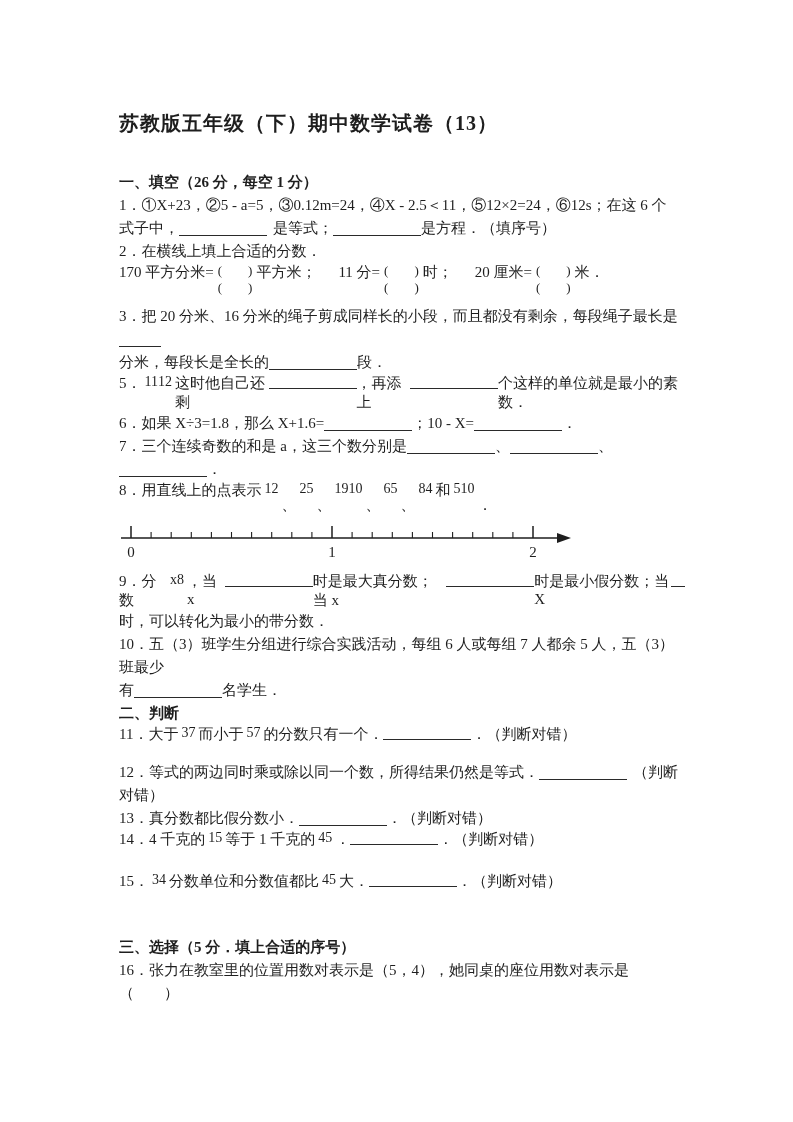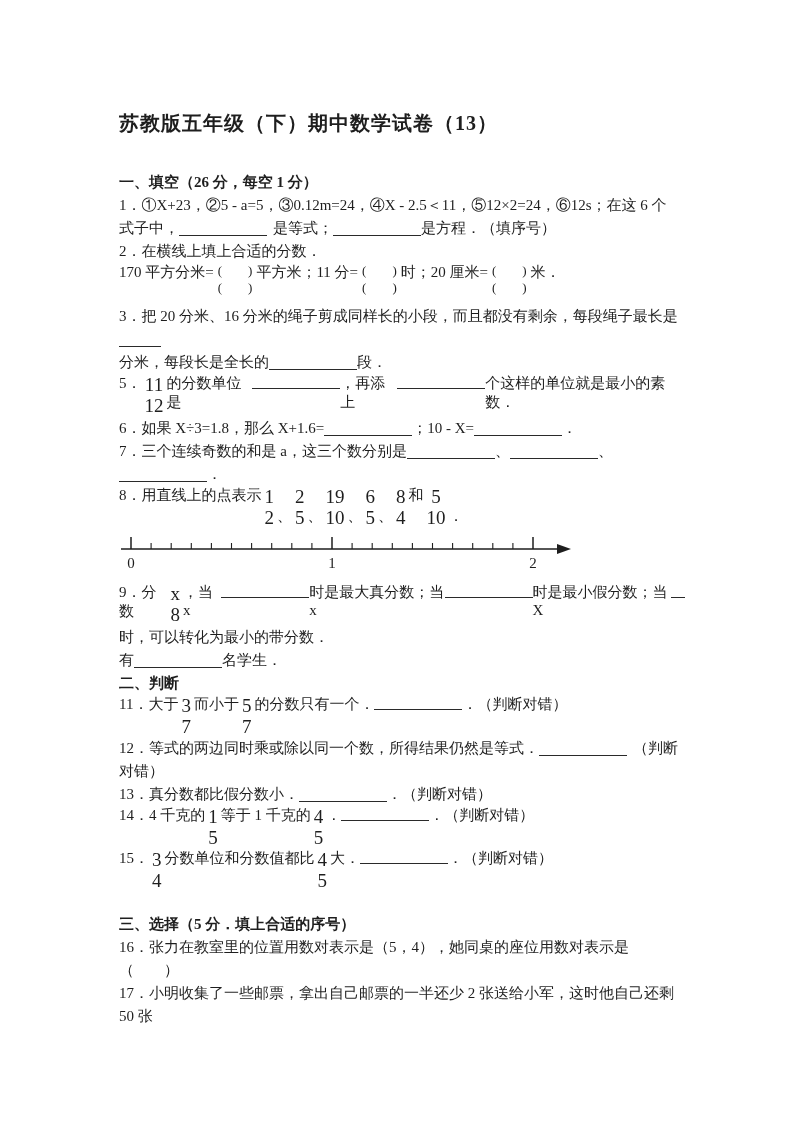--- a/index.html
+++ b/index.html
@@ -31,32 +31,32 @@
     display:inline-block;
     width:88px; height:14px;
     border-bottom:1px solid #2a2a2a;
     vertical-align:-3px;
     flex:0 0 auto;
   }
   .blank.w42 { width:42px; }
   .blank.w14 { width:14px; }
   .blank.sp-after { margin-right:6px; }
   .frac {
-    display:inline-flex; flex-direction:column; align-items:center;
-    font-size:19px; line-height:1.12;
+    display:inline-flex; flex-direction:row; align-items:center;
+    font-size:14px; line-height:1.12;
     margin:0 3px; flex:0 0 auto;
     vertical-align:middle;
   }
   .pfrac {
     display:inline-flex; flex-direction:column; align-items:center;
     font-size:13px; line-height:1.3;
     margin:0 4px; flex:0 0 auto;
   }
   .sep-low { align-self:flex-end; padding-bottom:2px; }
-  .ml22 { }
+  .ml22 { margin-left:22px; }
   .numberline-wrap { margin:7px 0 6px 0; }
   .mt14 { margin-top:0; }
   .mt22 { margin-top:22px; }
 </style>
 </head>
 <body>
 
 <div class="page">
 
   <h1 class="title">苏教版五年级（下）期中数学试卷（13）</h1>
@@ -71,21 +71,21 @@
     <span>170 平方分米=</span><span class="pfrac"><span>(　　)</span><span>(　　)</span></span><span>平方米；</span>
     <span class="ml22">11 分=</span><span class="pfrac"><span>(　　)</span><span>(　　)</span></span><span>时；</span>
     <span class="ml22">20 厘米=</span><span class="pfrac"><span>(　　)</span><span>(　　)</span></span><span>米．</span>
   </div>
 
   <div class="line"><span>3．把 20 分米、16 分米的绳子剪成同样长的小段，而且都没有剩余，每段绳子最长是</span><span class="blank w42"></span></div>
   <div class="line"><span>分米，每段长是全长的</span><span class="blank"></span><span>段．</span></div>
 
 
   <div class="fline">
-    <span>5．</span><span class="frac"><span>11</span><span>12</span></span><span>的分数单位是</span><span class="blank"></span><span>，再添上</span><span class="blank"></span><span>个这样的单位就是最小的素数．</span>
+    <span>5．</span><span class="frac"><span>11</span><span>12</span></span><span>这时他自己还剩</span><span class="blank"></span><span>，再添上</span><span class="blank"></span><span>个这样的单位就是最小的素数．</span>
   </div>
 
   <div class="line"><span>6．如果 X÷3=1.8，那么 X+1.6=</span><span class="blank"></span><span>；10 - X=</span><span class="blank"></span><span>．</span></div>
 
   <div class="line"><span>7．三个连续奇数的和是 a，这三个数分别是</span><span class="blank"></span><span>、</span><span class="blank"></span><span>、</span><span class="blank"></span><span>．</span></div>
 
   <div class="fline">
     <span>8．用直线上的点表示</span><span class="frac"><span>1</span><span>2</span></span><span class="sep-low">、</span><span class="frac"><span>2</span><span>5</span></span><span class="sep-low">、</span><span class="frac"><span>19</span><span>10</span></span><span class="sep-low">、</span><span class="frac"><span>6</span><span>5</span></span><span class="sep-low">、</span><span class="frac"><span>8</span><span>4</span></span><span>和</span><span class="frac"><span>5</span><span>10</span></span><span class="sep-low">．</span>
   </div>
 
@@ -118,20 +118,21 @@
         <text x="213" y="33" text-anchor="middle" font-size="15" fill="#1e1e1e">1</text>
         <text x="414" y="33" text-anchor="middle" font-size="15" fill="#1e1e1e">2</text>
       </svg>
   </div>
 
   <div class="fline">
     <span>9．分数</span><span class="frac"><span>x</span><span>8</span></span><span>，当 x</span><span class="blank"></span><span>时是最大真分数；当 x</span><span class="blank"></span><span>时是最小假分数；当 X</span><span class="blank w14"></span>
   </div>
   <div class="line">时，可以转化为最小的带分数．</div>
 
+  <div class="line">10．五（3）班学生分组进行综合实践活动，每组 6 人或每组 7 人都余 5 人，五（3）班最少</div>
   <div class="line"><span>有</span><span class="blank"></span><span>名学生．</span></div>
 
   <div class="sec-heading mt14">二、判断</div>
 
   <div class="fline">
     <span>11．大于</span><span class="frac"><span>3</span><span>7</span></span><span>而小于</span><span class="frac"><span>5</span><span>7</span></span><span>的分数只有一个．</span><span class="blank"></span><span>．（判断对错）</span>
   </div>
 
   <div class="line"><span>12．等式的两边同时乘或除以同一个数，所得结果仍然是等式．</span><span class="blank sp-after"></span><span>（判断对错）</span></div>
 
@@ -142,15 +143,14 @@
   </div>
 
   <div class="fline tall">
     <span>15．</span><span class="frac"><span>3</span><span>4</span></span><span>分数单位和分数值都比</span><span class="frac"><span>4</span><span>5</span></span><span>大．</span><span class="blank"></span><span>．（判断对错）</span>
   </div>
 
   <div class="sec-heading mt22">三、选择（5 分．填上合适的序号）</div>
 
   <div class="line">16．张力在教室里的位置用数对表示是（5，4），她同桌的座位用数对表示是（　　）</div>
 
-  <div class="line">17．小明收集了一些邮票，拿出自己邮票的一半还少 2 张送给小军，这时他自己还剩 50 张</div>
 
 </div>
 
 </body></html>

